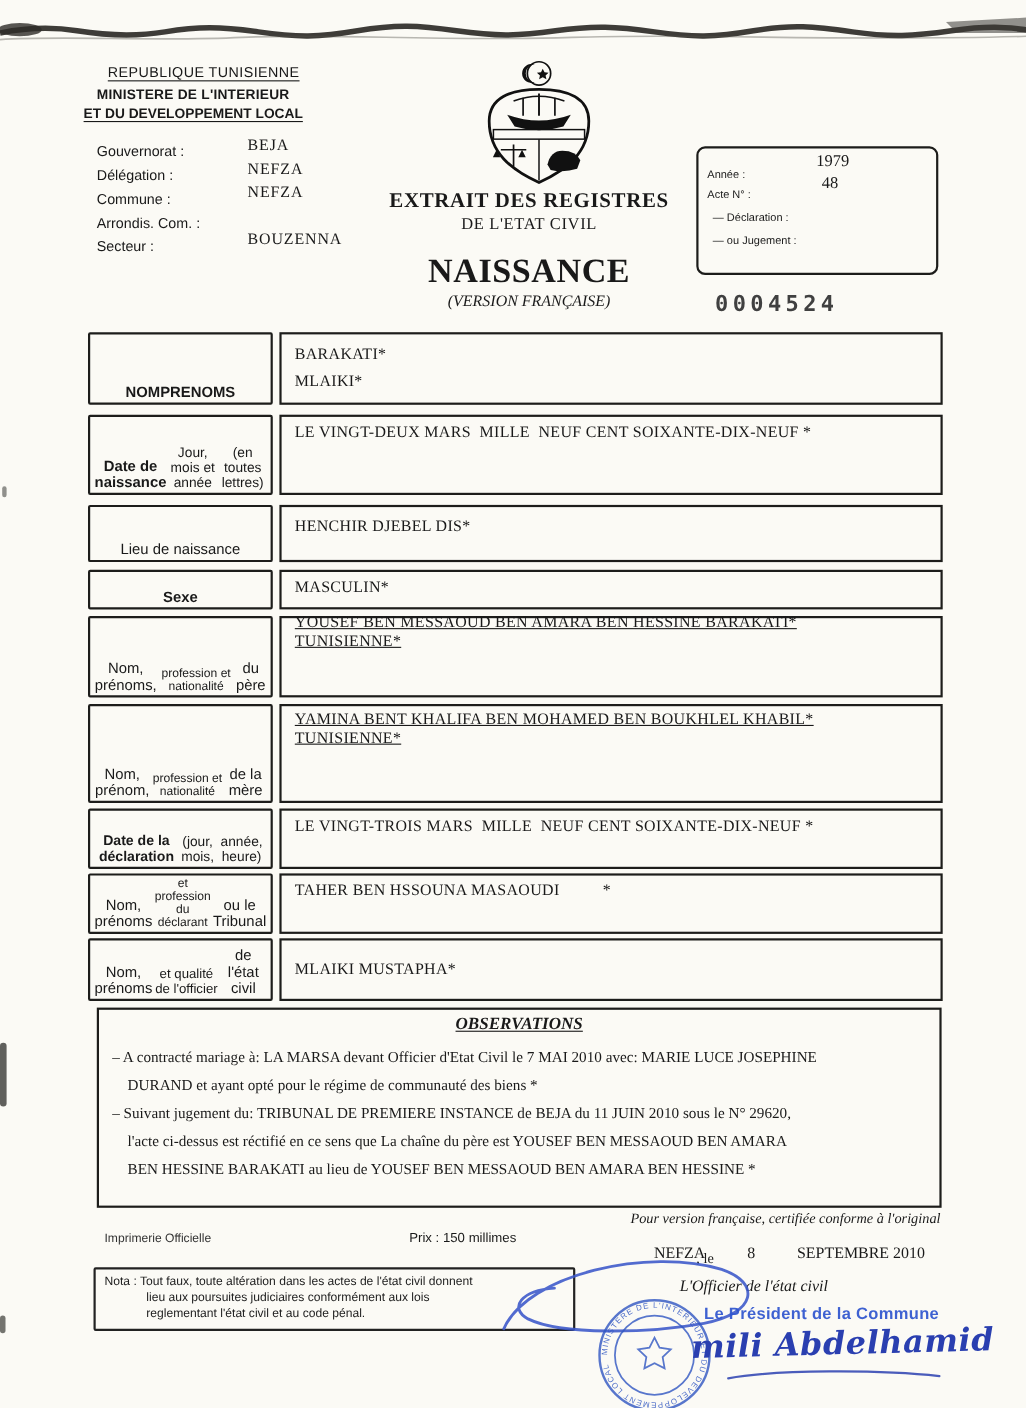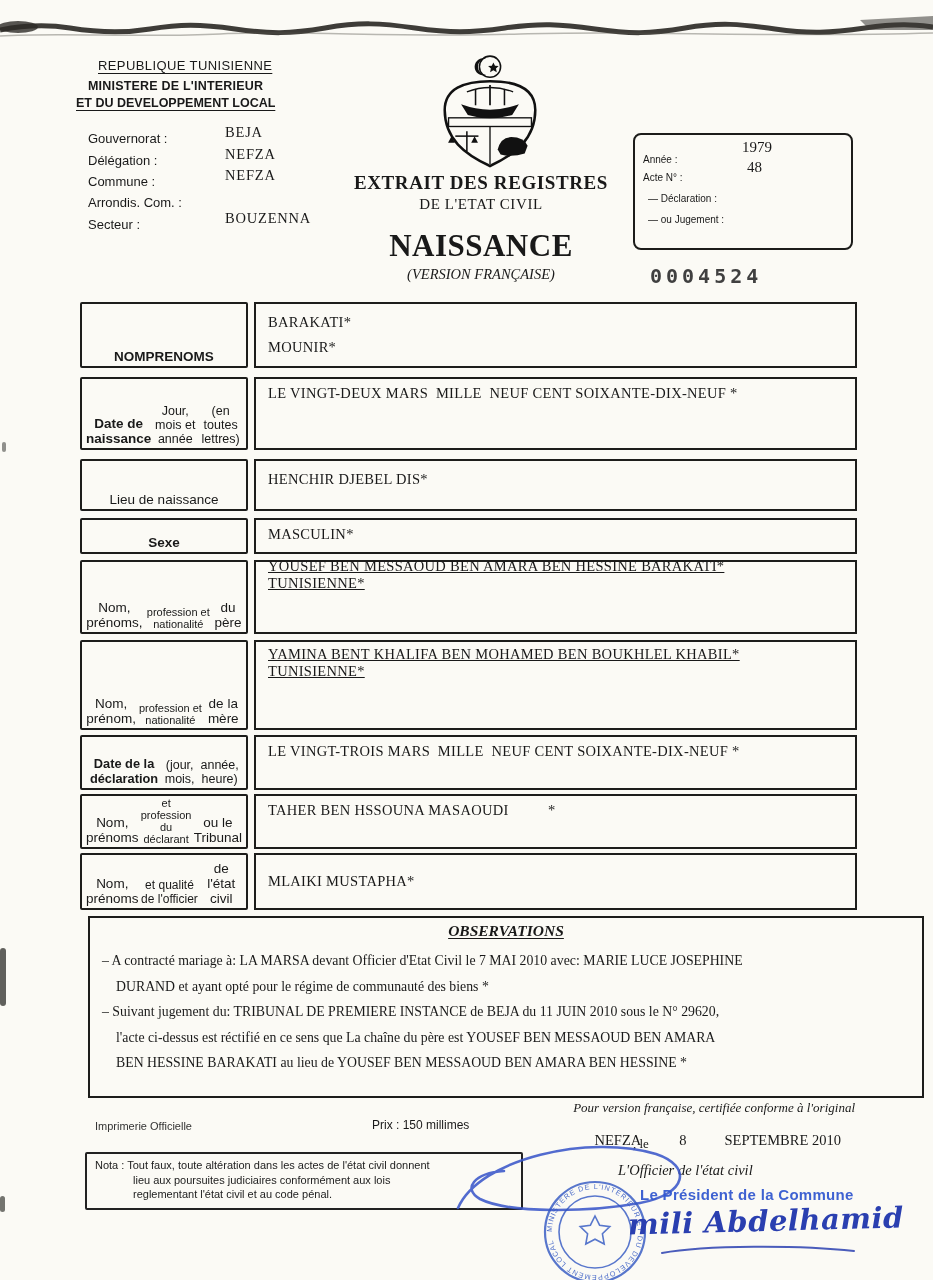--- a/index.html
+++ b/index.html
@@ -39,21 +39,21 @@
   .v-top{justify-content:flex-start;}
   .v-center{justify-content:center;}
   .v-between{justify-content:flex-start;padding-top:4px;padding-bottom:8px;text-decoration:underline;}
   .v-around{justify-content:space-around;}
   .val-line{white-space:pre;}
   .lbA{font-size:13.5px;font-weight:600;}
   .lbB{font-size:12.5px;margin-top:2px;}
   .lbC{font-size:11px;margin-top:2px;}
   .lbD{font-size:13.5px;font-weight:400;margin-top:2px;}
   
-  .obs-box{position:absolute;left:88px;top:916px;width:836px;height:182px;border:2px solid #1d1d1b;box-sizing:border-box;padding-top:4px;}
+  .obs-box{position:absolute;left:88px;top:916px;width:768px;height:182px;border:2px solid #1d1d1b;box-sizing:border-box;padding-top:4px;}
   .obs-title{text-align:center;font-family:"Liberation Serif",serif;font-style:italic;font-weight:bold;font-size:15.5px;text-decoration:underline;text-underline-offset:2px;}
   .obs-lines{margin-top:8px;font-family:"Liberation Serif",serif;font-size:13.8px;line-height:25.5px;}
   .obs-dash{padding-left:12px;}
   .obs-cont{padding-left:26px;}
   
   .certify{position:absolute;right:78px;top:1100px;font-family:"Liberation Serif",serif;font-style:italic;font-size:13px;}
   .date-line{position:absolute;left:580px;top:1115px;font-family:"Liberation Serif",serif;font-size:14.5px;white-space:pre;}
   .date-line span{margin-right:38px;}
   .le-line{position:absolute;left:633px;top:1136px;font-family:"Liberation Serif",serif;font-size:13px;}
   .officer{position:absolute;left:618px;top:1162px;font-family:"Liberation Serif",serif;font-style:italic;font-size:14.5px;}
@@ -156,21 +156,21 @@
 
   <div class="main-table">
 
     <div class="trow" style="height:66px">
       <div class="tlabel">
         <div class="lbA">NOM</div>
         <div class="lbA" style="margin-top:9px">PRENOMS</div>
       </div>
       <div class="tvalue v-around">
         <div class="val-line">BARAKATI*</div>
-        <div class="val-line">MOUNIR*</div>
+        <div class="val-line">MLAIKI*</div>
       </div>
     </div>
 
     <div class="trow" style="height:73px;margin-top:9px">
       <div class="tlabel">
         <div class="lbA">Date de naissance</div>
         <div class="lbB">Jour, mois et année</div>
         <div class="lbB">(en toutes lettres)</div>
       </div>
       <div class="tvalue v-top">

